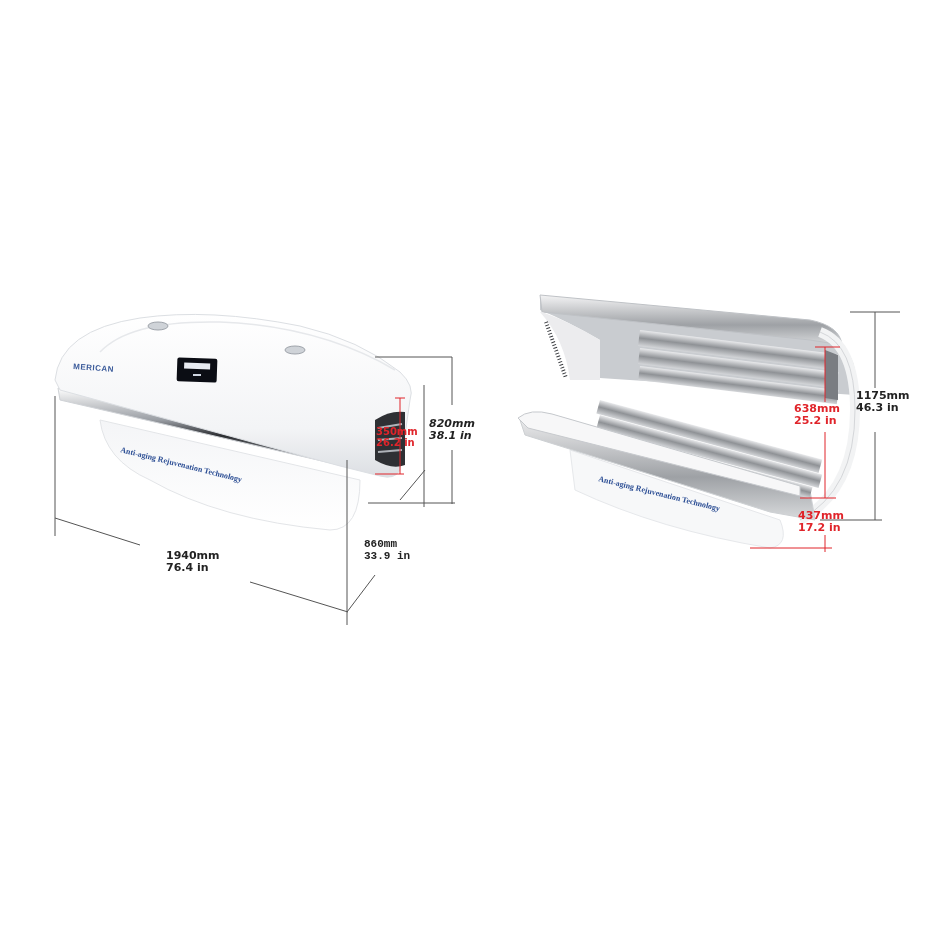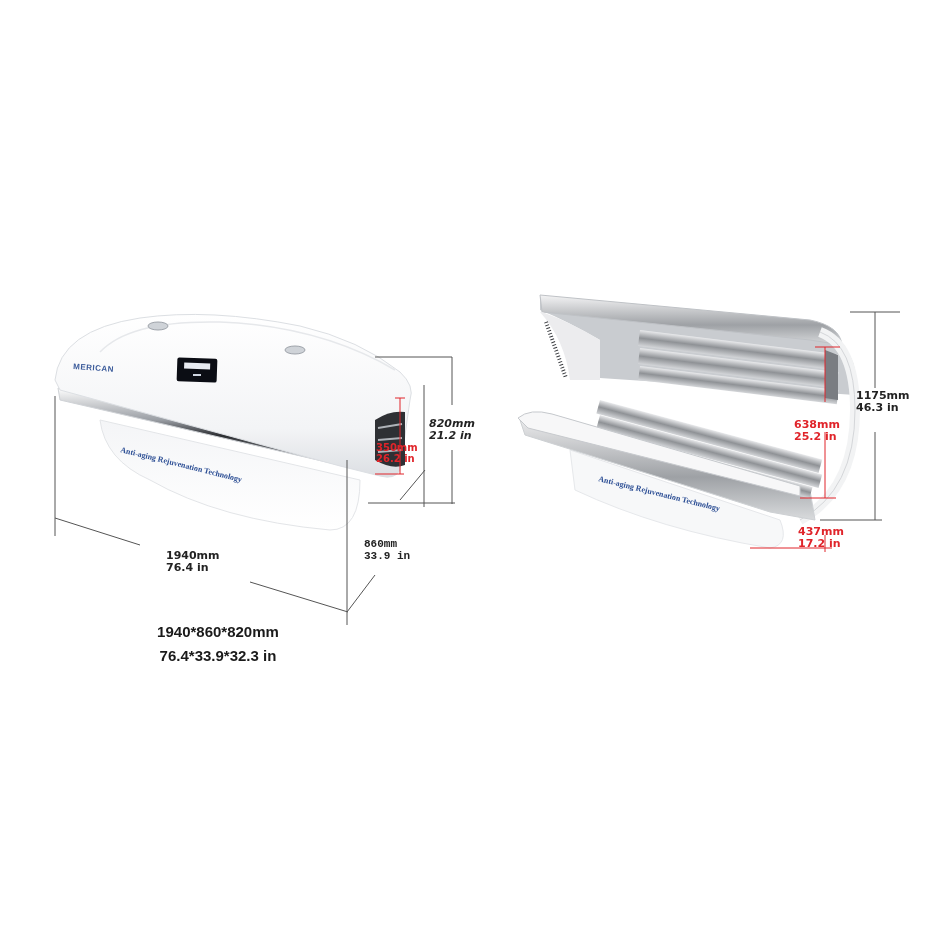--- a/index.html
+++ b/index.html
@@ -1,19 +1,19 @@
 <!DOCTYPE html>
 <html><head>
 <meta charset="utf-8">
 <style>
   html, body { margin:0; padding:0; background:#ffffff; }
   body { width:940px; height:940px; position:relative; overflow:hidden; font-family:"DejaVu Sans", sans-serif; }
   .abs { position:absolute; }
   .dimtext { position:absolute; font-family:"DejaVu Sans", sans-serif; font-weight:bold; font-size:11px; line-height:12px; color:#222; text-align:left; white-space:nowrap; }
-  .red { color:#e0242a;margin-top:16px; }
+  .red { color:#e0242a; }
   .caption { position:absolute; font-family:"Liberation Sans", sans-serif; font-weight:bold; font-size:15px; line-height:24px; color:#1a1a1a; text-align:center; width:220px; }
   .brand { font-family:"Liberation Sans", sans-serif; font-weight:bold; font-size:8px; fill:#3a5a9a; letter-spacing:0.5px; }
   .slogan { font-family:"Liberation Serif", serif; font-weight:bold; font-size:8px; fill:#2d4f95; }
 </style>
 </head>
 <body>
 
 <div class="abs" style="left:0;top:0;width:470px;height:700px;">
   <svg class="abs" width="470" height="700" style="left:0;top:0;">
     <defs>
@@ -82,31 +82,27 @@
   <div class="dimtext" style="left:166px;top:550px;width:60px;">
     <div>1940mm</div>
     <div>76.4 in</div>
   </div>
   <div class="dimtext" style="left:364px;top:538px;width:50px;font-family:Liberation Mono, monospace;">
     <div>860mm</div>
     <div>33.9 in</div>
   </div>
   <div class="dimtext" style="left:429px;top:418px;width:50px;font-style:italic;">
     <div>820mm</div>
-    <div>21.2 in</div>
+    <div>38.1 in</div>
   </div>
   <div class="dimtext red" style="left:376px;top:426px;width:44px;font-size:10px;line-height:11px;">
     <div>350mm</div>
     <div>26.2 in</div>
   </div>
 
-  <div class="caption" style="left:108px;top:620px;">
-    <div>1940*860*820mm</div>
-    <div>76.4*33.9*32.3 in</div>
-  </div>
 </div>
 
 <div class="abs" style="left:470px;top:0;width:470px;height:700px;">
   <svg class="abs" width="470" height="700" style="left:0;top:0;">
     <defs>
       <linearGradient id="tubeG" x1="0" y1="0" x2="0" y2="1">
         <stop offset="0" stop-color="#e9eaec"></stop>
         <stop offset="0.5" stop-color="#8f9296"></stop>
         <stop offset="1" stop-color="#d4d6d9"></stop>
       </linearGradient>

